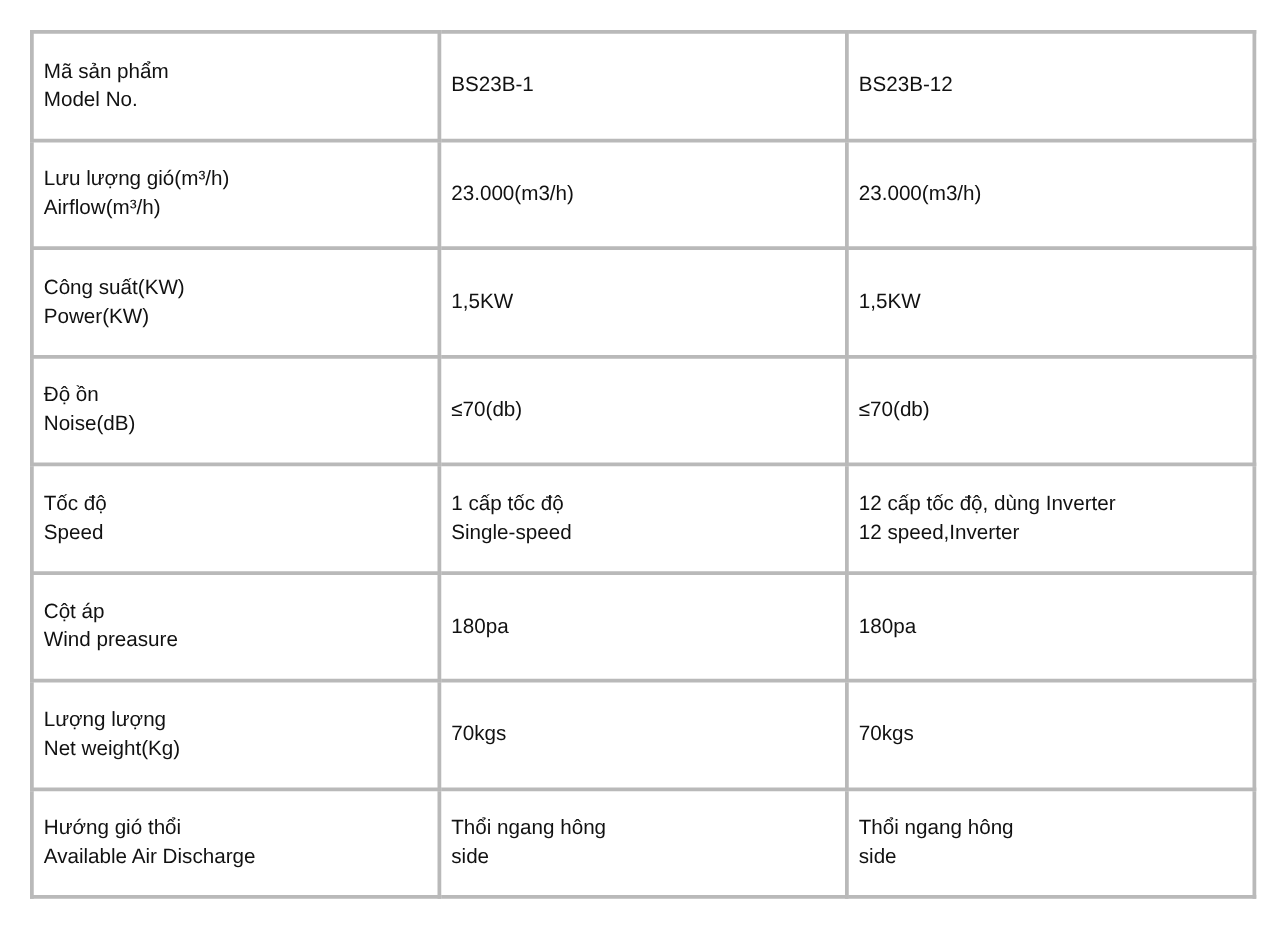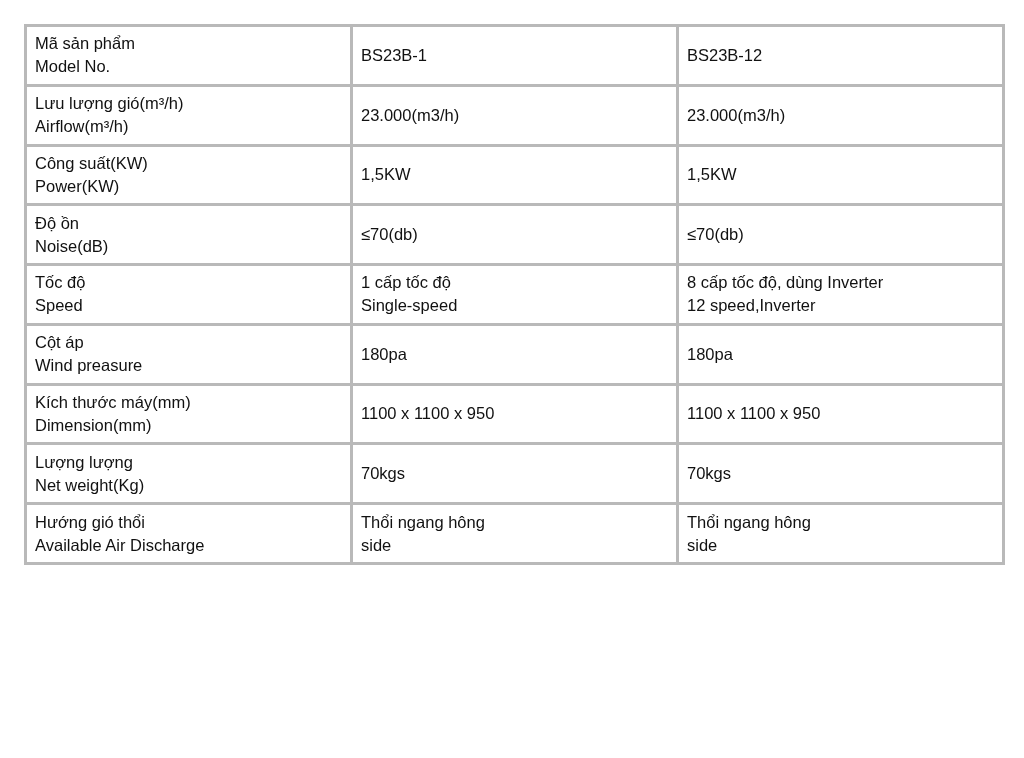--- a/index.html
+++ b/index.html
@@ -1,20 +1,20 @@
 <!DOCTYPE html>
 <html><head>
   <meta charset="utf-8">
   <style>
     html, body { margin: 0; padding: 0; background: #ffffff; }
     body { width: 1024px; height: 758px; position: relative; overflow: hidden;
            font-family: "Liberation Sans", sans-serif; color: #111; }
     .spec-table {
       position: absolute; left: 24px; top: 24px;
-      width: 981px; height: 541px;
+      width: 981px; height: 695px;
       border-collapse: collapse;
       table-layout: fixed;
       border: 3px solid #b9b9b9;
     }
     .spec-table td {
       border: 3px solid #b9b9b9;
       padding: 0 0 0 8px;
       height: 49px;
       vertical-align: middle;
       font-size: 16.5px;
@@ -96,52 +96,40 @@
   <tr>
     <td>
       <span class="line">Tốc độ</span>
       <span class="line">Speed</span>
     </td>
     <td>
           <span class="line">1 cấp tốc độ</span>
           <span class="line">Single-speed</span>
         </td>
     <td>
-          <span class="line">8 cấp tốc độ, dùng Inverter</span>
+          <span class="line">12 cấp tốc độ, dùng Inverter</span>
           <span class="line">12 speed,Inverter</span>
         </td>
   </tr>
 
 
   <tr>
     <td>
       <span class="line">Cột áp</span>
       <span class="line">Wind preasure</span>
     </td>
     <td>
           <span class="line">180pa</span>
         </td>
     <td>
           <span class="line">180pa</span>
         </td>
   </tr>
 
 
-  <tr>
-    <td>
-      <span class="line">Kích thước máy(mm)</span>
-      <span class="line">Dimension(mm)</span>
-    </td>
-    <td>
-          <span class="line">1100 x 1100 x 950</span>
-        </td>
-    <td>
-          <span class="line">1100 x 1100 x 950</span>
-        </td>
-  </tr>
 
   <tr>
     <td>
       <span class="line">Lượng lượng</span>
       <span class="line">Net weight(Kg)</span>
     </td>
     <td>
           <span class="line">70kgs</span>
         </td>
     <td>

